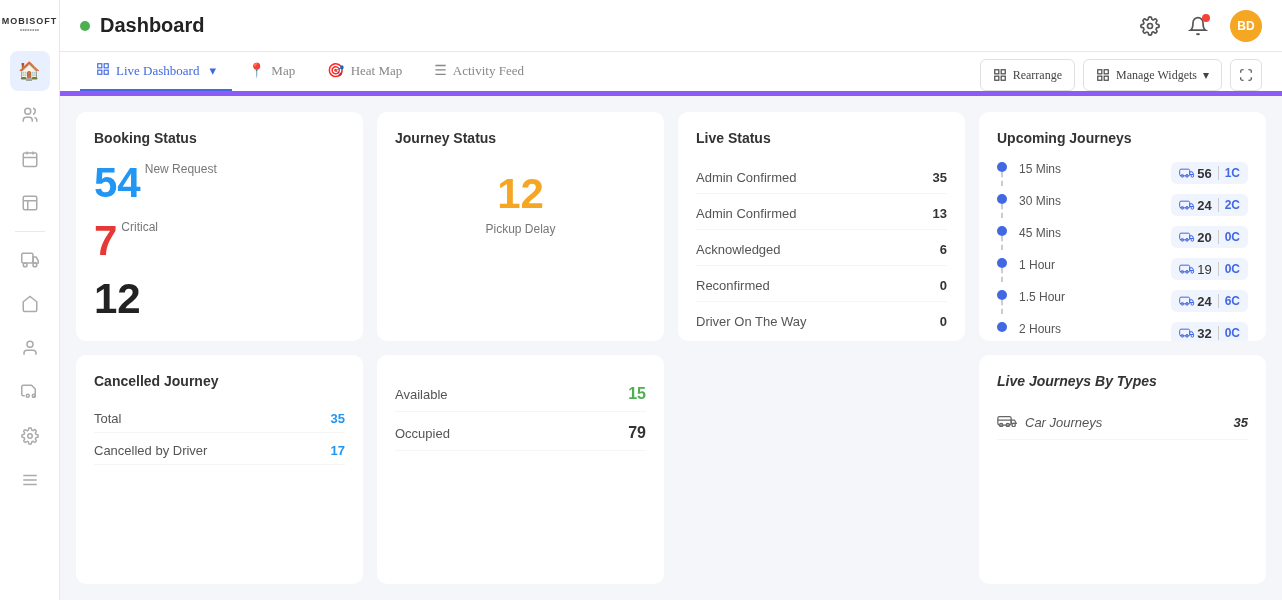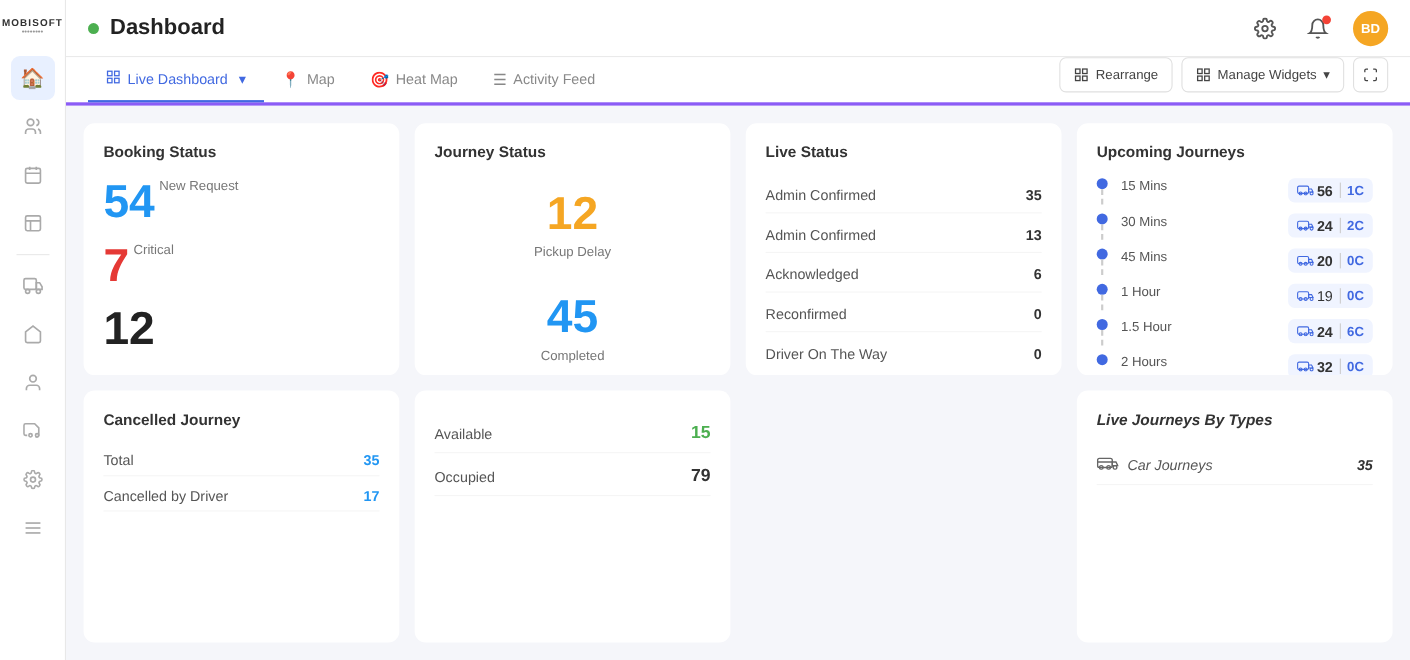--- a/index.html
+++ b/index.html
@@ -23,21 +23,21 @@
     .header { background: #fff; padding: 0 20px; height: 52px; display: flex; align-items: center; justify-content: space-between; border-bottom: 1px solid #e8e8e8; }
     .header-left { display: flex; align-items: center; gap: 10px; }
     .header-dot { width: 10px; height: 10px; background: #4caf50; border-radius: 50%; }
     .header-title { font-size: 20px; font-weight: 600; color: #222; }
     .header-right { display: flex; align-items: center; gap: 16px; }
     .header-icon { width: 32px; height: 32px; display: flex; align-items: center; justify-content: center; cursor: pointer; font-size: 18px; color: #555; position: relative; }
     .notification-dot { position: absolute; top: 4px; right: 4px; width: 8px; height: 8px; background: #f44336; border-radius: 50%; }
     .avatar { width: 32px; height: 32px; background: #f5a623; border-radius: 50%; display: flex; align-items: center; justify-content: center; color: #fff; font-size: 12px; font-weight: 700; }
 
     
-    .tabs-bar { background: #fff; padding: 0 20px; display: flex; align-items: flex-start; justify-content: space-between; border-bottom: 3px solid #8b5cf6; height: 44px; }
+    .tabs-bar { background: #fff; padding: 0 20px; display: flex; align-items: flex-end; justify-content: space-between; border-bottom: 5px solid #8b5cf6; height: 44px; font-family: Liberation Serif, serif; }
     .tabs-left { display: flex; gap: 0; height: 100%; }
     .tab { display: flex; align-items: center; gap: 6px; padding: 0 16px; cursor: pointer; color: #888; border-bottom: 2px solid transparent; font-size: 13px; height: 100%; }
     .tab.active { color: #4169e1; border-bottom: 2px solid #4169e1; font-weight: 500; }
     .tab-icon { font-size: 14px; }
     .tabs-right { display: flex; gap: 8px; }
     .tab-btn { display: flex; align-items: center; gap: 6px; padding: 6px 12px; border: 1px solid #e0e0e0; border-radius: 6px; background: #fff; cursor: pointer; font-size: 12px; color: #444; }
     .fullscreen-btn { width: 32px; height: 32px; border: 1px solid #e0e0e0; border-radius: 6px; background: #fff; display: flex; align-items: center; justify-content: center; cursor: pointer; font-size: 14px; }
 
     
     .dashboard { flex: 1; padding: 16px; display: grid; grid-template-columns: 1fr 1fr 1fr 1fr; grid-template-rows: 1fr 1fr; gap: 14px; overflow: hidden; }
@@ -272,24 +272,20 @@
           </div>
         </div>
       </div>
 
       <div class="card journey-status">
         <div class="card-title">Journey Status</div>
         <div class="journey-stats">
           <div class="journey-item">
             <span class="journey-number-orange">12</span>
             <span class="stat-label">Pickup Delay</span>
-          </div>
-          <div class="journey-item">
-            <span class="journey-number-blue">45</span>
-            <span class="stat-label">Completed</span>
           </div>
 
         </div>
       </div>
 
       <div class="card live-status">
         <div class="card-title">Live Status</div>
         <div class="status-list">
           <div class="status-row">
             <span class="status-label">Admin Confirmed</span>

